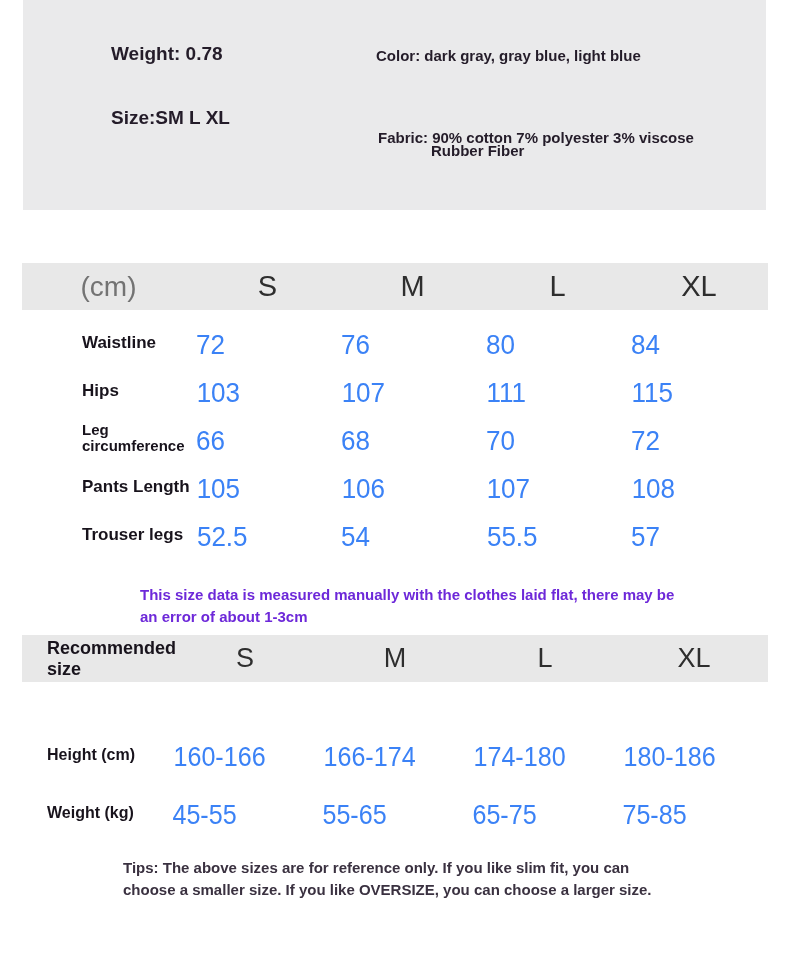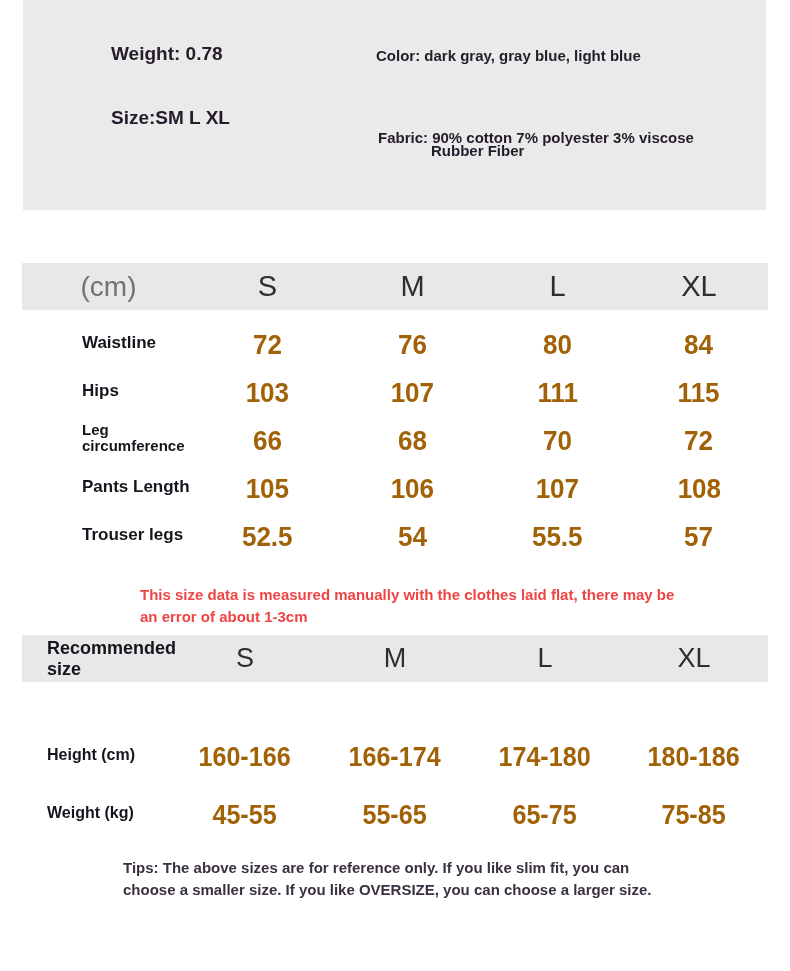--- a/index.html
+++ b/index.html
@@ -44,29 +44,29 @@
   .rows-1 { position:absolute; left:22px; top:321px; width:746px; }
   .rows-2 { position:absolute; left:22px; top:733px; width:746px; }
   .t-row { display:grid; height:48px; align-items:center; }
   .rows-2 .t-row { margin-bottom:10px; }
   .row-label {
     font-size:17px; font-weight:bold; color:#18131c;
     padding-left:60px; line-height:17px; transform:translateY(-3px);
   }
   .row-label-small { font-size:15px; line-height:16px; max-width:170px; }
   .rows-2 .row-label { padding-left:25px; font-size:16px; }
-  .cell-val { text-align:center; font-size:28px; font-weight:700; color:#a16207; }
+  .cell-val { font-size:28px; font-weight:400; color:#3b82f6; }
   .rows-2 .cell-val { font-size:27px; }
   .num { display:inline-block; transform:scaleX(0.93); letter-spacing:0; }
 
   
   .note {
     position:absolute; left:140px; top:584px; width:545px;
     font-size:15px; font-weight:bold; line-height:22px;
-    color:#ef4444;
+    color:#6d28d9;
   }
   .tips {
     position:absolute; left:123px; top:857px; width:560px;
     font-size:15px; font-weight:bold; line-height:22px;
     color:#3a3140;
   }
 </style>
 </head>
 <body>
 

